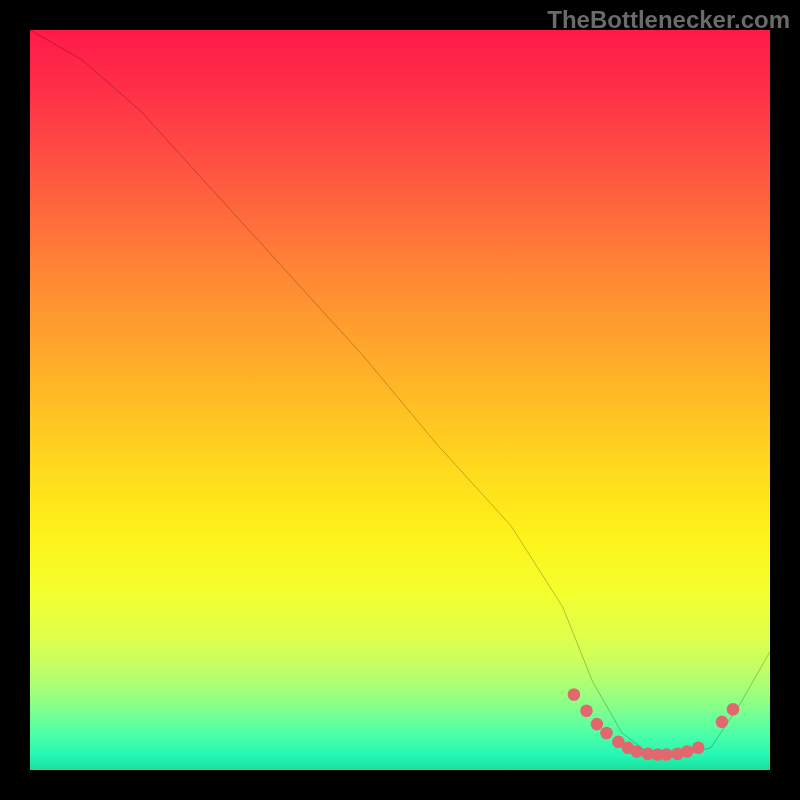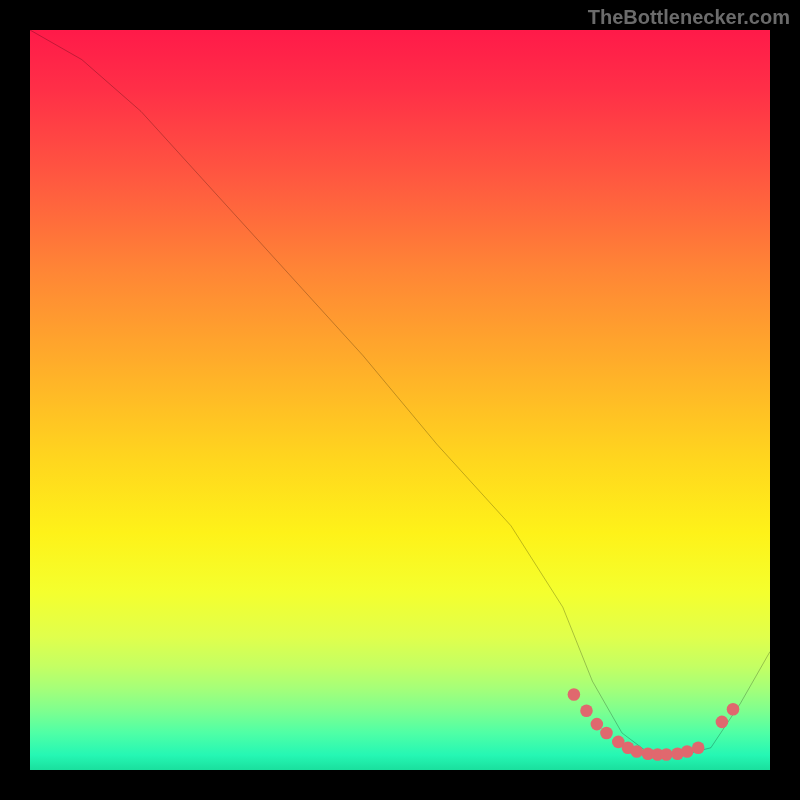--- a/index.html
+++ b/index.html
@@ -7,21 +7,21 @@
     width: 800px;
     height: 800px;
     background: #000;
     position: relative;
     font-family: Arial, sans-serif;
   }
   .watermark {
     position: absolute;
     top: 6px;
     right: 10px;
-    font-size: 20px;
+    font-size: 24px;
     font-weight: bold;
     color: #6b6b6b;
     z-index: 10;
   }
   .plot-area {
     position: absolute;
     left: 30px;
     top: 30px;
     width: 740px;
     height: 740px;

